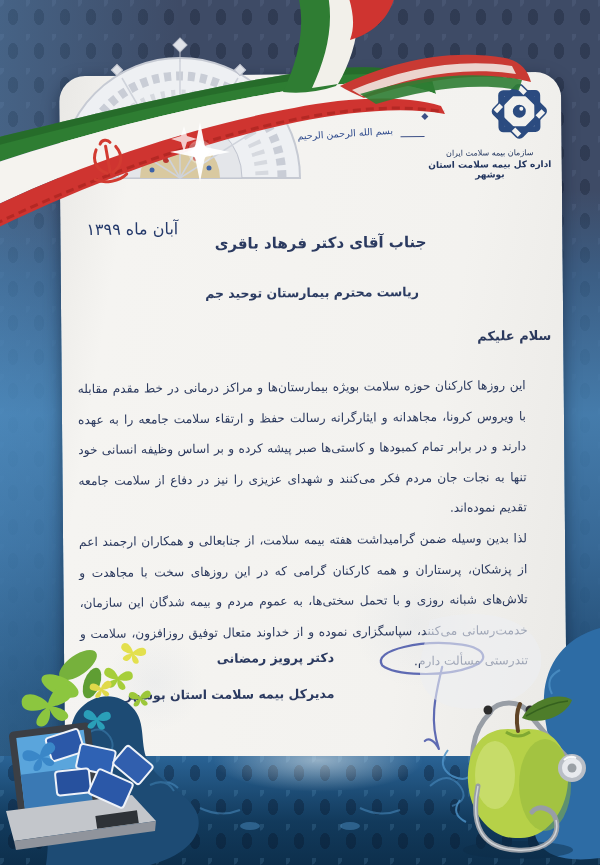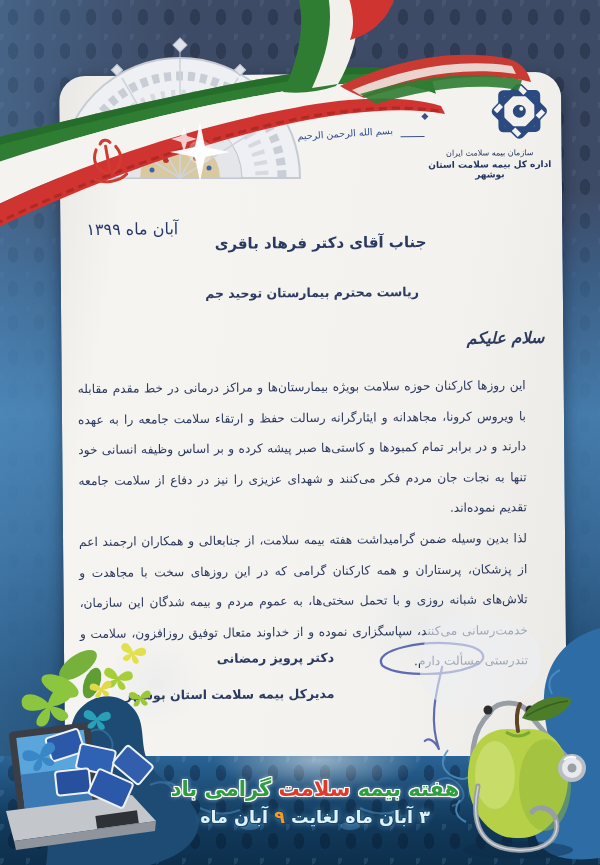--- a/index.html
+++ b/index.html
@@ -50,21 +50,21 @@
     left:206px;top:36px;width:160px;height:46px;
     display:flex;align-items:center;justify-content:center;gap:7px;direction:rtl;
   }
   .bis-text{position:static;font-size:9.5px;color:#2e4a8c;white-space:nowrap;transform:rotate(-3deg);}
   .flourish{position:static;width:24px;height:8px;border-bottom:1.2px solid #3c4f86;}
   .flourish i{position:absolute;display:block;width:5px;height:5px;background:#3c4f86;transform:rotate(45deg);top:5px;}
   .flourish.l i{right:-2px;} .flourish.r i{left:-2px;}
   .date{left:26px;top:144px;font-size:16px;color:#253a6b;}
   .recipient-name{right:136px;top:160px;font-size:15px;font-weight:bold;color:#2b3a60;white-space:nowrap;}
   .recipient-title{right:144px;top:211px;font-size:12.5px;font-weight:bold;color:#2c3c62;white-space:nowrap;}
-  .salutation{right:19px;top:256px;font-size:16px;font-weight:bold;color:#2c3a5e;font-style:italic;}
+  .salutation{right:12px;top:256px;font-size:13px;font-weight:bold;color:#2c3a5e;}
   .body-text{
     right:38px;left:16px;top:298px;
     font-size:12.2px;line-height:30.6px;color:#2c3a5e;
     text-align:justify;direction:rtl;
   }
   .body-text p{position:static;margin:0;}
   .sig-name{right:232px;top:576px;font-size:12.5px;font-weight:bold;color:#2b3a60;white-space:nowrap;}
   .sig-title{right:232px;top:612px;font-size:12.5px;font-weight:bold;color:#2b3a60;white-space:nowrap;}
   .sig-stroke{left:300px;top:564px;}
   
@@ -325,26 +325,14 @@
       <path d="M106 116 C 120 108 136 102 148 101" fill="none" stroke="#35611e" stroke-width="1.5"></path>
       <path d="M58 186 C 50 226 62 248 96 250 C 128 252 140 236 136 220 C 133 208 118 204 112 212" fill="none" stroke="#989ea6" stroke-width="5" stroke-linecap="round"></path>
       <path d="M58 186 C 50 226 62 248 96 250 C 128 252 140 236 136 220" fill="none" stroke="#d5d9de" stroke-width="1.5" opacity=".9"></path>
       <circle cx="152" cy="168" r="14" fill="#b9bec6"></circle>
       <circle cx="152" cy="168" r="10" fill="#e8eaee"></circle>
       <circle cx="152" cy="168" r="4.5" fill="#9aa0a6"></circle>
       <path d="M144 160 A 11 11 0 0 1 156 158" fill="none" stroke="#ffffff" stroke-width="2" opacity=".9"></path>
     </g>
   </svg>
 
-  <div class="banner">
-    <div class="banner-line1">
-      <span style="color:#2f9e3f">هفته بیمه</span>
-      <span style="color:#e03a2a">سلامت</span>
-      <span style="color:#2f9e3f">گرامی باد</span>
-    </div>
-    <div class="banner-line2">
-      <span style="color:#dff2fb">۳ آبان ماه لغایت</span>
-      <span style="color:#f59a23">۹</span>
-      <span style="color:#dff2fb">آبان ماه</span>
-    </div>
-  </div>
 
 </div>
 
 </body></html>

